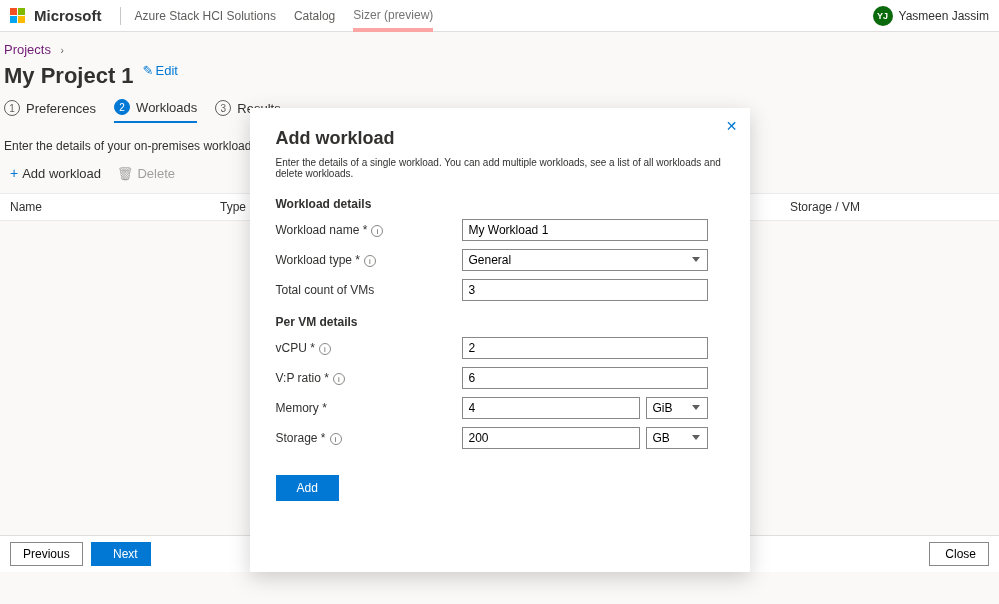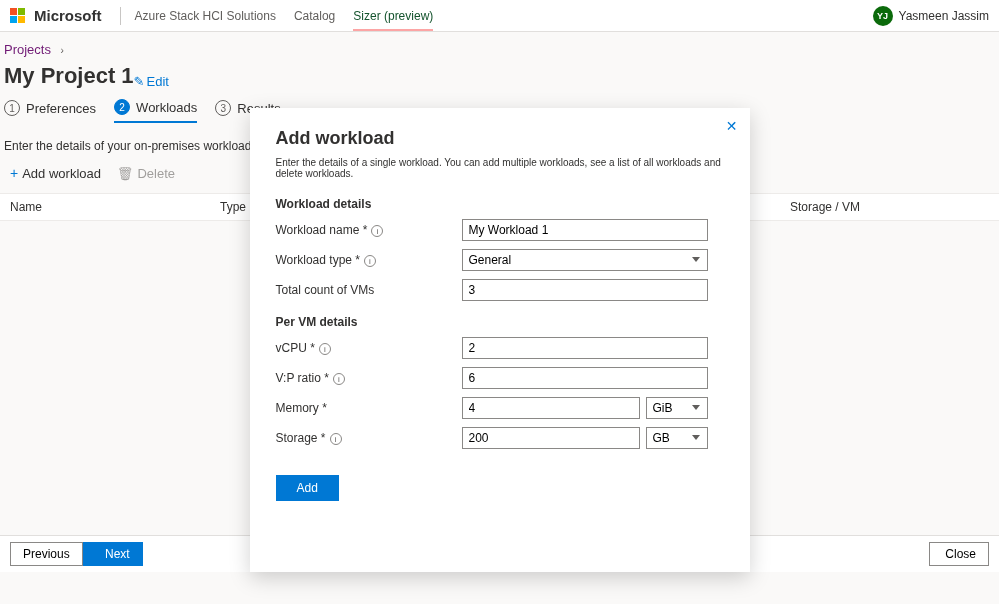--- a/index.html
+++ b/index.html
@@ -24,33 +24,33 @@
   }
   .ms-logo {
     display: inline-flex; gap: 1px; flex-wrap: wrap;
     width: 16px; height: 16px;
   }
   .ms-logo span { width: 7px; height: 7px; }
   .brand { font-size: 15px; font-weight: 600; color:#333; margin-right:4px; }
   .vdiv { width:1px; height:18px; background:#c8c6c4; margin: 0 6px;}
   .nav-items { display:flex; gap:18px; align-items:center; }
   .nav-item { color:#605e5c; font-size:12px; padding: 8px 0; cursor:pointer; }
-  .nav-item.active { color:#14532d; border-bottom:2px solid #fca5a5; padding-bottom:6px;}
+  .nav-item.active { color:#737373; border-bottom:4px solid #fca5a5; padding-bottom:6px;}
   .user-area { margin-left:auto; display:flex; align-items:center; gap:6px; font-size:12px; color:#323130;}
   .avatar { width:20px; height:20px; border-radius:50%; background:#0b6a0b; color:#fff; font-size:9px; display:flex; align-items:center; justify-content:center; font-weight:600;text-align:center;}
   
   .page {
     padding: 10px 0 0 0;
     position: relative;
     height: 540px;
   }
   .breadcrumb { padding: 0 4px 6px 4px; }
   .breadcrumb a { color:#701a75; font-size:13px; text-decoration:none; }
   .chev { color:#605e5c; font-size:10px; margin-left:6px;}
-  .page-title-row { display:flex; align-items:flex-end; gap:0; padding:0 20px 10px 4px;}
+  .page-title-row { display:flex; align-items:flex-start; gap:9px; padding:0 20px 10px 4px;}
   .page-title { font-size:22px; font-weight:600; }
   .edit-link { color:#0078d4; font-size:13px; display:inline-flex; align-items:center; gap:2px;}
   .steps { display:flex; gap:18px; padding:0 4px 6px 4px; }
   .step { display:flex; align-items:center; gap:6px; font-size:13px; padding-bottom:6px; }
   .step .circle {
     width:16px; height:16px; border-radius:50%;
     border:1px solid #605e5c; font-size:10px;
     display:flex; align-items:center; justify-content:center;
     color:#605e5c;
   }
@@ -64,21 +64,21 @@
   .table-head {
     display:flex; background:#fff; border-top:1px solid #edebe9; border-bottom:1px solid #edebe9;
     padding:6px 10px; font-size:12px; color:#323130;
   }
   .th1{width:210px;} .th2{width:440px;} .th3{width:130px;} .th4{flex:1; text-align:left;}
   
   .footer {
     position:absolute; bottom:0; left:0; right:0;
     background:#fff; border-top:1px solid #e1dfdd;
     padding:6px 10px;
-    display:flex; align-items:center; gap:0;
+    display:flex; align-items:center; gap:8px;
   }
   .btn {
     font-size:12px; padding:4px 12px; border:1px solid #8a8886;
     background:#fff; cursor:pointer; min-width:60px;text-align:right;
   }
   .btn.primary { background:#0078d4; color:#fff; border-color:#0078d4; }
   .btn.right { margin-left:auto; }
   
   .modal-overlay {
     position:absolute; top:32px; left:0; right:0; bottom:0;

